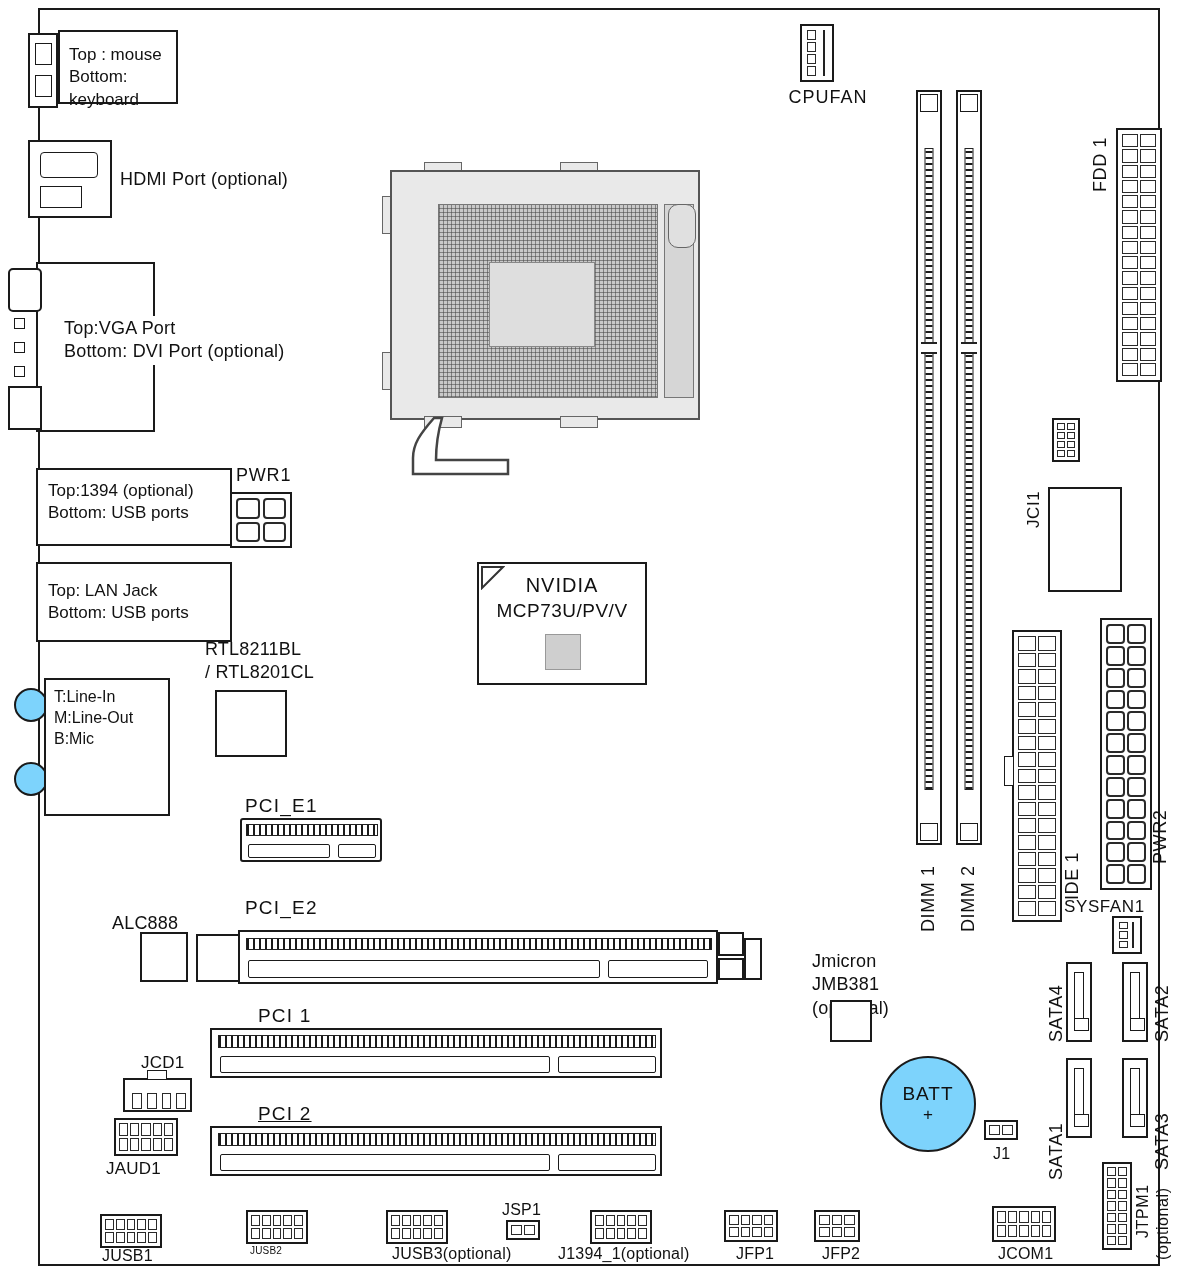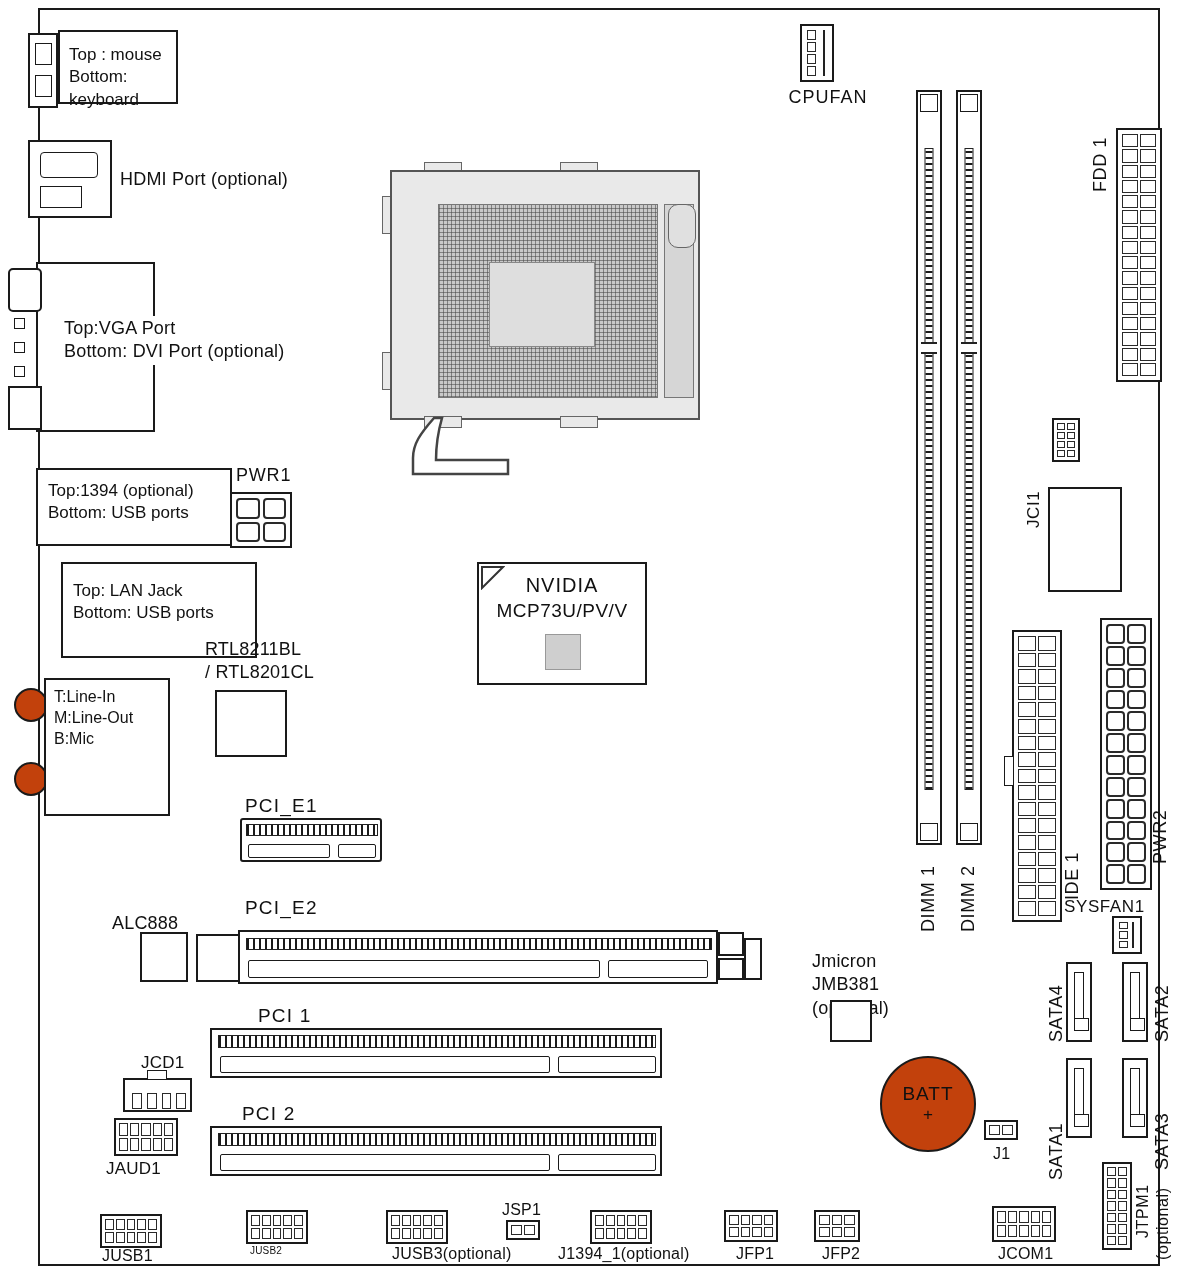--- a/index.html
+++ b/index.html
@@ -15,21 +15,21 @@
   .pin-grid { position:absolute; display:grid; gap:2px; padding:3px; border:2px solid #1a1a1a; background:#fff; }
   .pin-grid i { display:block; border:1px solid #2a2a2a; background:#fff; min-width:0; min-height:0; }
   .bare { border:none; padding:0; background:transparent; }
   .bare i { border-width:1.5px; }
   .round-pins i { border-radius:4px; border-width:2px; }
   .teeth { background-image:repeating-linear-gradient(90deg,#1a1a1a 0 2px,transparent 2px 6px); }
   .vteeth { background-image:repeating-linear-gradient(0deg,#1a1a1a 0 2px,transparent 2px 6px); }
   .hatch { background-color:#c9c9c9;
            background-image:repeating-linear-gradient(0deg,rgba(70,70,70,.55) 0 1px,transparent 1px 4px),
                             repeating-linear-gradient(90deg,rgba(70,70,70,.55) 0 1px,transparent 1px 4px); }
-  .circle { position:absolute; border:2px solid #1a1a1a; border-radius:50%; background:#c2410c; }
+  .circle { position:absolute; border:2px solid #1a1a1a; border-radius:50%; background:#7dd3fc; }
   .seg { position:absolute; border:1.5px solid #1a1a1a; border-radius:2px; background:#fff; }
   .big { font-size:19px; letter-spacing:1.2px; }
 </style>
 </head>
 <body>
 
 <div class="stage">
 
   <div class="box" style="left:38px;top:8px;width:1122px;height:1258px;"></div>
 
@@ -56,21 +56,21 @@
   <span class="rel box thin" style="left:14px;top:342px;width:11px;height:11px;"></span>
   <span class="rel box thin" style="left:14px;top:366px;width:11px;height:11px;"></span>
   <div class="lbl" style="left:62px;top:316px;width:252px;font-size:18px;background:#fff;padding:1px 2px;">Top:VGA Port
 Bottom: DVI Port (optional)</div>
 
   <div class="box" style="left:36px;top:468px;width:196px;height:78px;">
     <span class="txt" style="padding:10px 10px;">Top:1394 (optional)
 Bottom: USB ports</span>
   </div>
 
-  <div class="box" style="left:36px;top:562px;width:196px;height:96px;margin-left:25px;">
+  <div class="box" style="left:36px;top:562px;width:196px;height:80px;">
     <span class="txt" style="padding:16px 10px;">Top: LAN Jack
 Bottom: USB ports</span>
   </div>
 
   <div class="circle" style="left:14px;top:688px;width:34px;height:34px;"></div>
   <div class="circle" style="left:14px;top:762px;width:34px;height:34px;"></div>
   <div class="box" style="left:44px;top:678px;width:126px;height:138px;">
     <span class="txt" style="font-size:16px;padding:6px 8px 0 8px;">T:Line-In
 M:Line-Out
 B:Mic</span>
@@ -254,21 +254,21 @@
   <div class="box" style="left:718px;top:958px;width:26px;height:22px;"></div>
   <div class="box" style="left:744px;top:938px;width:18px;height:42px;"></div>
 
   <div class="lbl big" style="left:258px;top:1004px;">PCI 1</div>
   <div class="box" style="left:210px;top:1028px;width:452px;height:50px;">
     <span class="rel teeth" style="left:6px;top:5px;width:438px;height:13px;border:1px solid #222;"></span>
     <span class="seg" style="left:8px;top:26px;width:330px;height:17px;"></span>
     <span class="seg" style="left:346px;top:26px;width:98px;height:17px;"></span>
   </div>
 
-  <div class="lbl big" style="left:242px;top:1102px;">PCI 2</div>
+  <div class="lbl big" style="left:258px;top:1102px;text-decoration:underline;">PCI 2</div>
   <div class="box" style="left:210px;top:1126px;width:452px;height:50px;">
     <span class="rel teeth" style="left:6px;top:5px;width:438px;height:13px;border:1px solid #222;"></span>
     <span class="seg" style="left:8px;top:26px;width:330px;height:17px;"></span>
     <span class="seg" style="left:346px;top:26px;width:98px;height:17px;"></span>
   </div>
 
   <div class="pin-grid" style="left: 1012px; top: 630px; width: 50px; height: 292px; padding: 4px; grid-template-columns: repeat(2, 1fr); grid-template-rows: repeat(17, 1fr);">
       <i></i>
       <i></i>
       <i></i>

